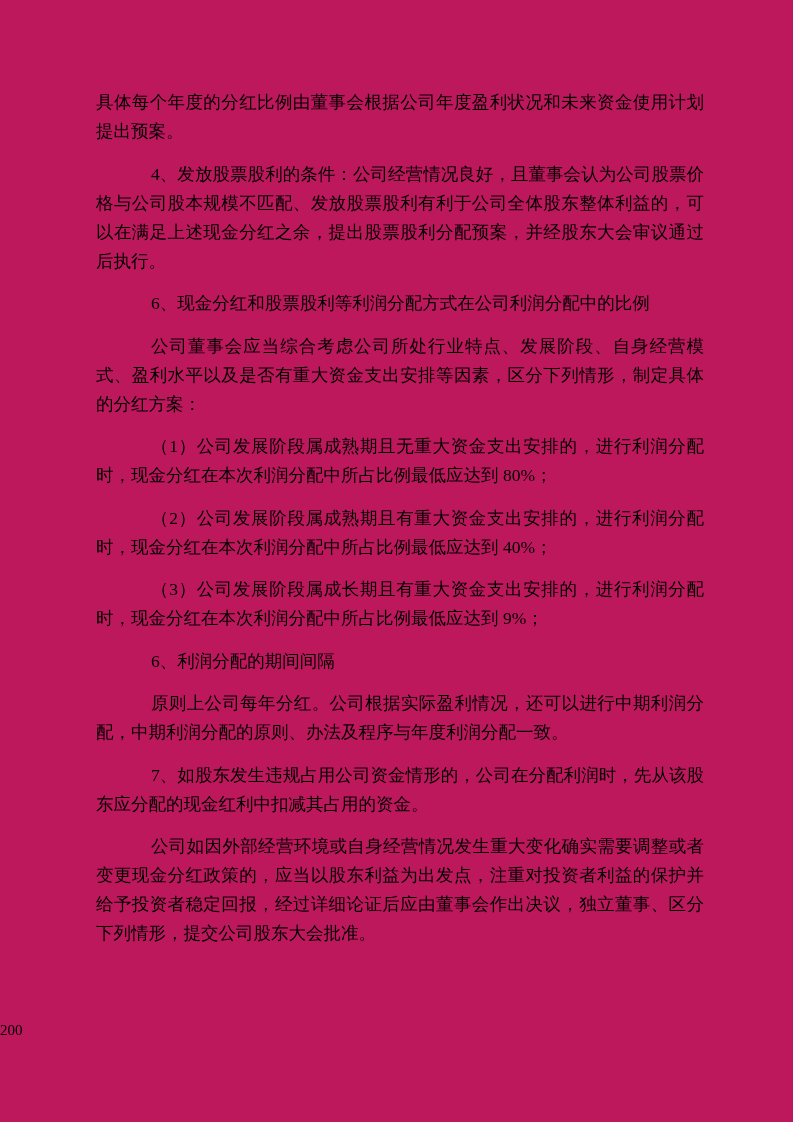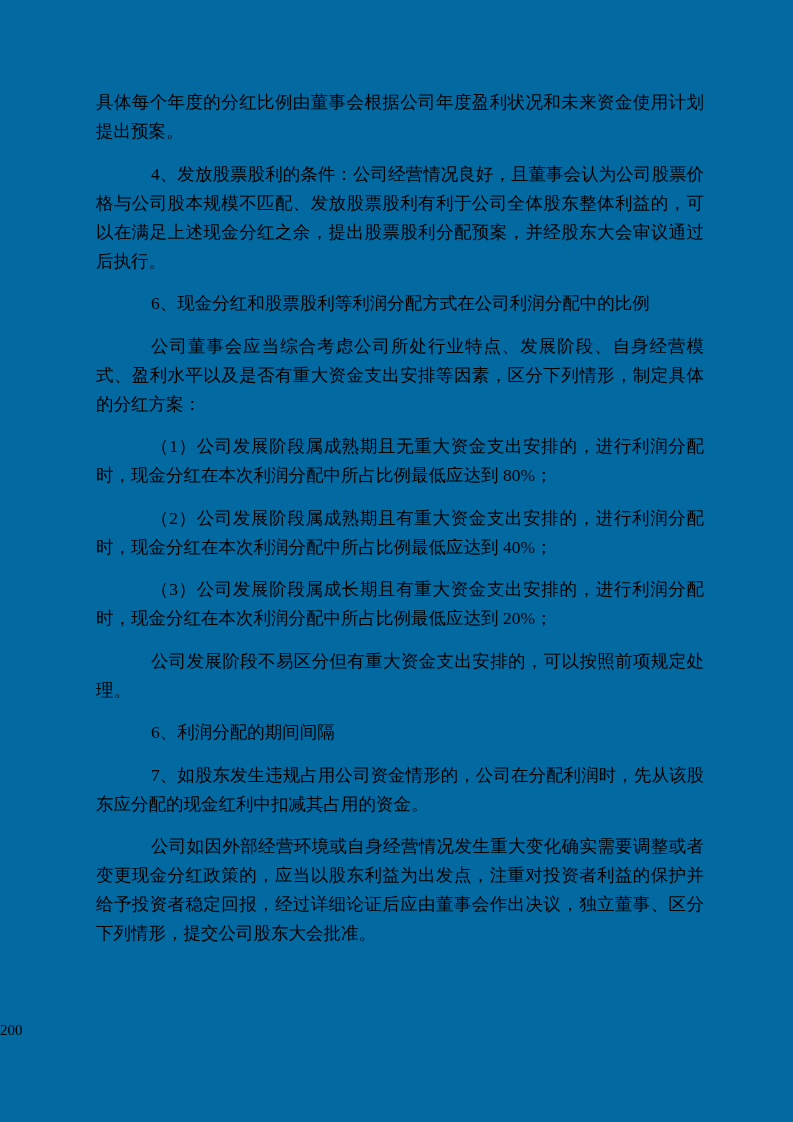--- a/index.html
+++ b/index.html
@@ -8,21 +8,21 @@
     background: #ffffff;
   }
   body {
     width: 793px;
     height: 1122px;
   }
   .page {
     position: relative;
     width: 793px;
     height: 1122px;
-    background: #0369a1;
+    background: #be185d;
     color: #000000;
     font-family: "Liberation Serif", "DejaVu Serif", serif;
     overflow: hidden;
   }
   .content {
     position: absolute;
     left: 96px;
     top: 88px;
     width: 608px;
     font-size: 17.5px;
@@ -51,20 +51,20 @@
 <body>
 
 <div class="page">
   <div class="content">
       <p class="doc-paragraph">具体每个年度的分红比例由董事会根据公司年度盈利状况和未来资金使用计划提出预案。</p>
       <p class="doc-paragraph indent">4、发放股票股利的条件：公司经营情况良好，且董事会认为公司股票价格与公司股本规模不匹配、发放股票股利有利于公司全体股东整体利益的，可以在满足上述现金分红之余，提出股票股利分配预案，并经股东大会审议通过后执行。</p>
       <p class="doc-paragraph indent">6、现金分红和股票股利等利润分配方式在公司利润分配中的比例</p>
       <p class="doc-paragraph indent">公司董事会应当综合考虑公司所处行业特点、发展阶段、自身经营模式、盈利水平以及是否有重大资金支出安排等因素，区分下列情形，制定具体的分红方案：</p>
       <p class="doc-paragraph indent">（1）公司发展阶段属成熟期且无重大资金支出安排的，进行利润分配时，现金分红在本次利润分配中所占比例最低应达到 80%；</p>
       <p class="doc-paragraph indent">（2）公司发展阶段属成熟期且有重大资金支出安排的，进行利润分配时，现金分红在本次利润分配中所占比例最低应达到 40%；</p>
-      <p class="doc-paragraph indent">（3）公司发展阶段属成长期且有重大资金支出安排的，进行利润分配时，现金分红在本次利润分配中所占比例最低应达到 20%；</p>
-      <p class="doc-paragraph indent">公司发展阶段不易区分但有重大资金支出安排的，可以按照前项规定处理。</p>
+      <p class="doc-paragraph indent">（3）公司发展阶段属成长期且有重大资金支出安排的，进行利润分配时，现金分红在本次利润分配中所占比例最低应达到 9%；</p>
       <p class="doc-paragraph indent">6、利润分配的期间间隔</p>
+      <p class="doc-paragraph indent">原则上公司每年分红。公司根据实际盈利情况，还可以进行中期利润分配，中期利润分配的原则、办法及程序与年度利润分配一致。</p>
       <p class="doc-paragraph indent">7、如股东发生违规占用公司资金情形的，公司在分配利润时，先从该股东应分配的现金红利中扣减其占用的资金。</p>
       <p class="doc-paragraph indent">公司如因外部经营环境或自身经营情况发生重大变化确实需要调整或者变更现金分红政策的，应当以股东利益为出发点，注重对投资者利益的保护并给予投资者稳定回报，经过详细论证后应由董事会作出决议，独立董事、区分下列情形，提交公司股东大会批准。</p>
     </div>
   <div class="page-number">200</div>
 </div>
 
 </body></html>

